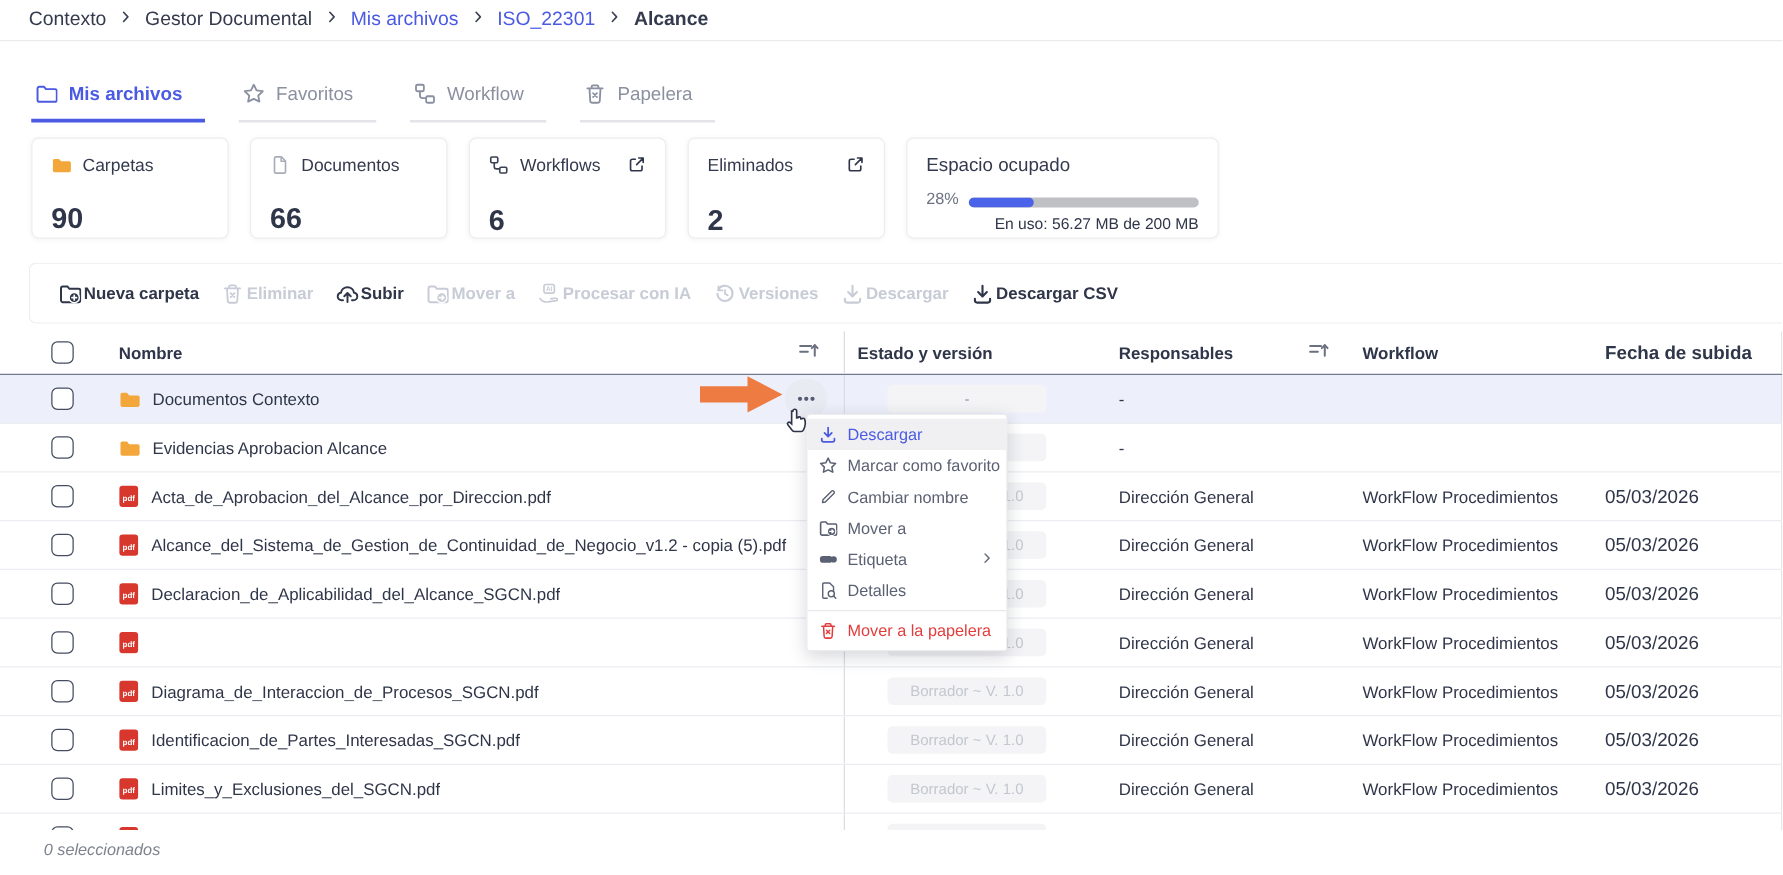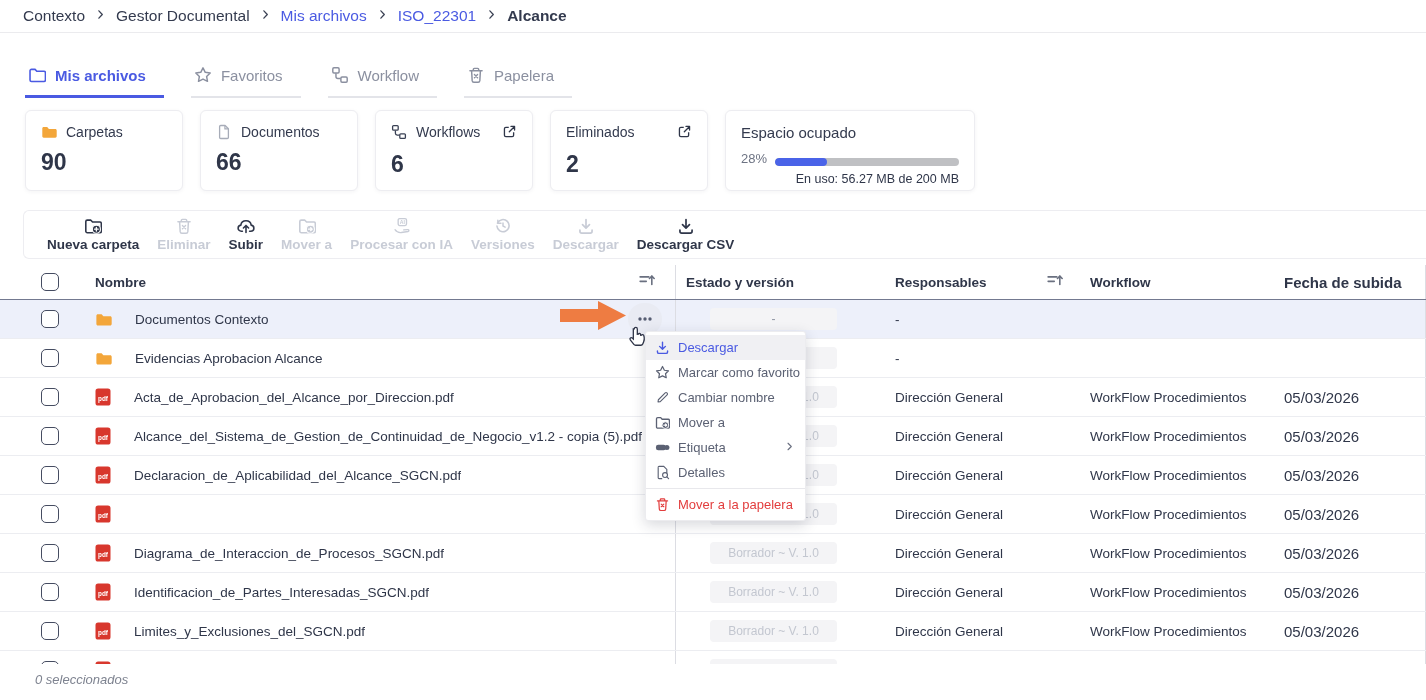--- a/index.html
+++ b/index.html
@@ -28,48 +28,48 @@
     padding:2px 18px 12px 3px;border-bottom:2px solid #e3e4e9;cursor:pointer;white-space:nowrap}
   .tab.active{color:#4a5ae2;font-weight:600;border-bottom:3px solid #4a5ae2;padding-bottom:11px}
 
   
   #cards{position:absolute;top:110px;left:25px;display:flex;gap:17px}
   #cards-dyn{display:flex;gap:17px}
   .card{width:158px;height:81px;background:#fff;border:1px solid #ededf1;border-radius:6px;
     box-shadow:0 1px 4px rgba(30,35,60,.05);padding:13px 15px}
   .card-top{display:flex;align-items:flex-start;gap:9px;font-size:14px;color:#333a4e}
   .card-top .ext{margin-left:auto;color:#2f3649;cursor:pointer}
-  .card-value{font-size:23px;font-weight:600;margin-top:9px;color:#2f3649}
+  .card-value{font-size:23px;font-weight:600;margin-top:21px;color:#2f3649}
   .card.storage{width:250px}
   .storage-title{font-size:15px;color:#333a4e;margin-bottom:10px}
   .storage-row{display:flex;align-items:flex-end;gap:8px}
   .storage-pct{font-size:13px;color:#6d7383}
   .bar{flex:1;height:8px;border-radius:4px;background:#bfc0c3;overflow:hidden}
   .bar-fill{height:100%;border-radius:4px;background:#4a63e8}
   .storage-usage{font-size:12.5px;color:#2f3649;text-align:right;margin-top:6px}
 
   
   #toolbar{position:absolute;top:210px;left:23px;right:0;height:49px;
     border:1px solid #ededf1;border-right:none;border-radius:6px 0 0 6px;
     display:flex;align-items:center;gap:18px;padding-left:23px;background:#fff}
-  .tbtn{display:flex;flex-direction:column;align-items:center;gap:2px;font-size:13.5px;
+  .tbtn{display:flex;flex-direction:row;align-items:center;gap:2px;font-size:13.5px;
     color:#2f3649;cursor:pointer;white-space:nowrap}
   .tbtn .lbl{font-weight:600}
   .tbtn.disabled{color:#c8ccd6;cursor:default}
   .tbtn.disabled .lbl{font-weight:700}
 
   
   #table{position:absolute;top:265px;left:0;width:1426px;height:399px;overflow:hidden;background:#fff}
   .thead,.trow{display:grid;grid-template-columns:75px 600px 220px 180px 205px 146px;align-items:center}
   .thead{height:35px;border-bottom:1px solid #737990;font-size:13.5px;font-weight:700;color:#2f3649}
   .trow{height:39px;border-bottom:1px solid #ecedf1;font-size:13.5px}
   .trow.hl{background:#edf0fa}
   .c-check{padding-left:41px}
   .checkbox{width:18px;height:18px;border:1.6px solid #454c61;border-radius:5px;background:#fff;display:block;cursor:pointer}
-  .c-name{display:flex;align-items:center;gap:23px;padding-left:20px;height:100%}
+  .c-name{display:flex;align-items:center;gap:10px;padding-left:20px;height:100%}
   .h-name .hsort{margin-left:auto;margin-right:20px;color:#6a7080;cursor:pointer}
   .row-name{color:#2f3649;cursor:pointer;white-space:nowrap;overflow:hidden}
   .dots-btn{margin-left:auto;margin-right:13px;width:34px;height:32px;border-radius:16px;background:#e9ebf3;
     display:flex;align-items:center;justify-content:center;color:#565d72;cursor:pointer;flex:none}
   .c-status{height:100%;display:flex;align-items:center;border-left:1px solid #dcdde3}
   .thead .c-status{padding-left:10px}
   .badge{margin-left:34px;width:127px;text-align:center;padding:4px 0;border-radius:4px;
     background:#f4f4f6;font-size:12px;color:#c3c7d0;white-space:nowrap}
   .badge.dash{color:#8f95a3}
   .c-resp{color:#2f3649}

